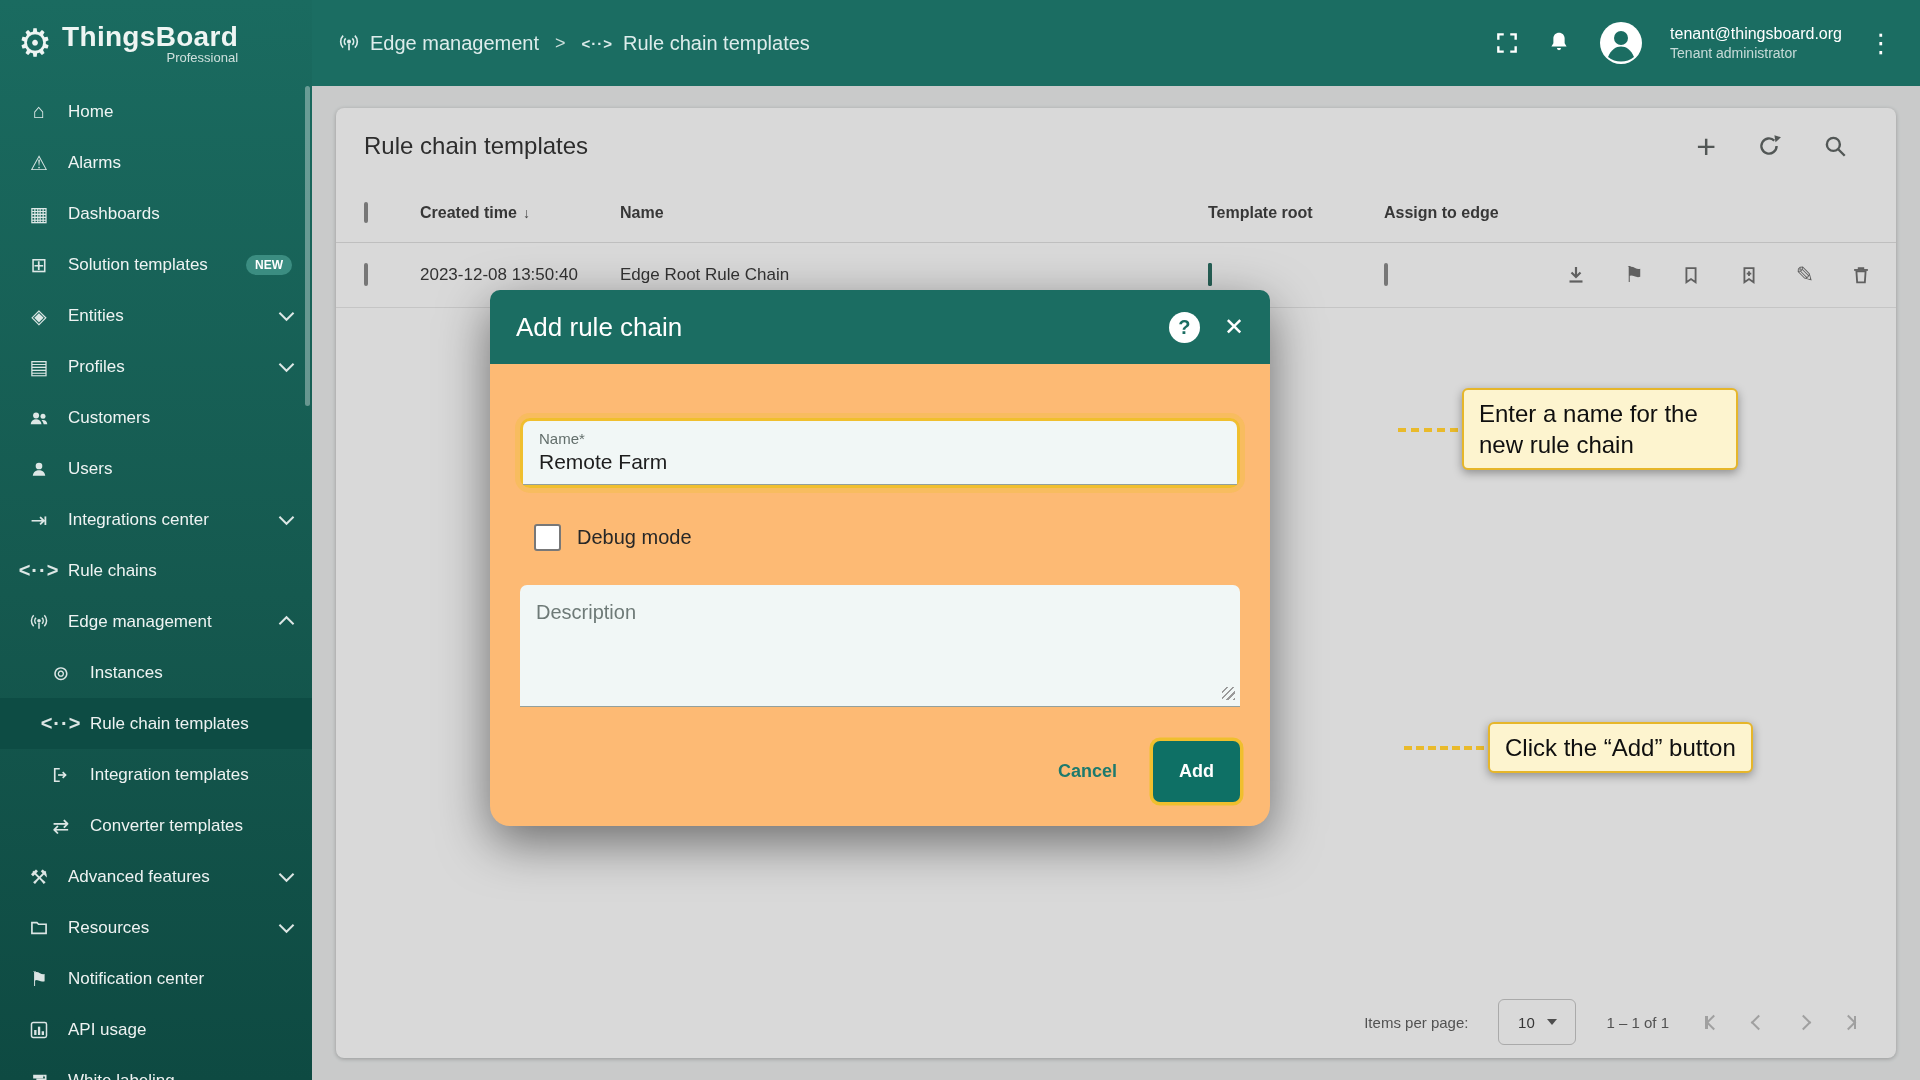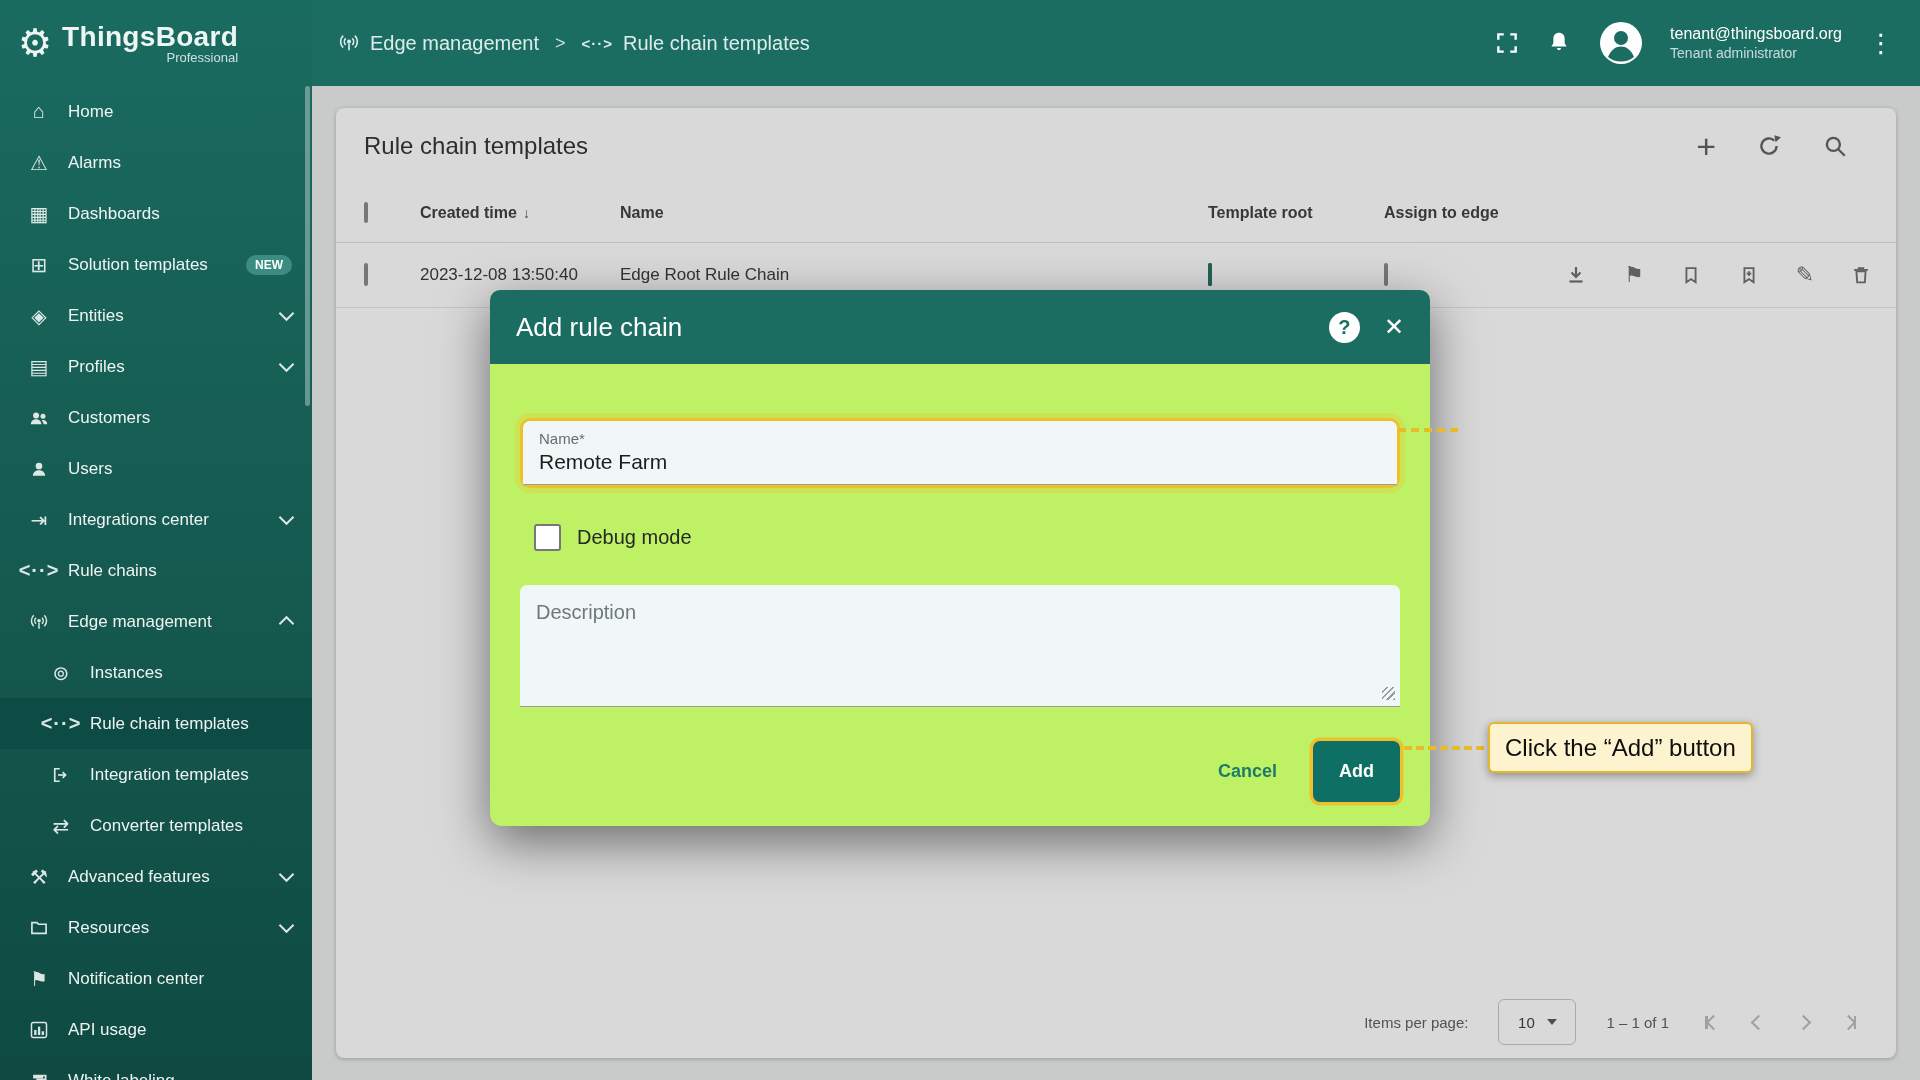--- a/index.html
+++ b/index.html
@@ -76,21 +76,21 @@
   .pgnav{display:flex;gap:34px;align-items:center;color:#bcbcbc;margin-left:6px;}
   .pg{display:flex;align-items:center;cursor:pointer;}
   .pg .c{width:9px;height:9px;border-right:2.5px solid currentColor;border-bottom:2.5px solid currentColor;}
   .c.left{transform:rotate(135deg);}
   .c.right{transform:rotate(-45deg);}
   .pg .bar{width:2.5px;height:13px;background:currentColor;}
 
   .dim{position:absolute;inset:0;background:rgba(18,20,20,.16);z-index:30;}
 
   
-  .dialog{position:absolute;left:490px;top:290px;width:940px;background:#bef264;border-radius:12px;
+  .dialog{position:absolute;left:490px;top:290px;width:780px;background:#fdba74;border-radius:20px;
           z-index:60;box-shadow:0 16px 50px rgba(0,0,0,.5);}
   .dlg-head{height:74px;background:#1b6d62;border-radius:10px 10px 0 0;display:flex;
             align-items:center;padding:0 26px;color:#fff;}
   .dlg-title{font-size:26px;font-weight:500;}
   .help{margin-left:auto;width:31px;height:31px;border-radius:50%;background:#fff;color:#1b6d62;
         font-weight:700;font-size:20px;display:flex;align-items:center;justify-content:center;cursor:pointer;}
   .close{margin-left:24px;font-size:24px;cursor:pointer;}
   .dlg-body{padding:26px 30px 24px;}
   .name-wrap{border:3px solid #f0bf2e;border-radius:10px;box-shadow:0 0 0 5px rgba(240,191,46,.3);margin-top:28px;}
   .field{background:#f1f7f6;border-radius:7px 7px 0 0;border-bottom:1px solid #93a09d;
@@ -448,16 +448,17 @@
         <textarea placeholder="Description" style=""></textarea>
       </div>
       <div class="dlg-foot">
         <span class="cancel">Cancel</span>
         <button class="add-btn">Add</button>
       </div>
     </div>
   </div>
 
   <div class="connector c1"></div>
+  <div class="callout co1">Enter a name for the new rule chain</div>
   <div class="connector c2"></div>
   <div class="callout co2">Click the “Add” button</div>
 
 </div>
 
 </body></html>

